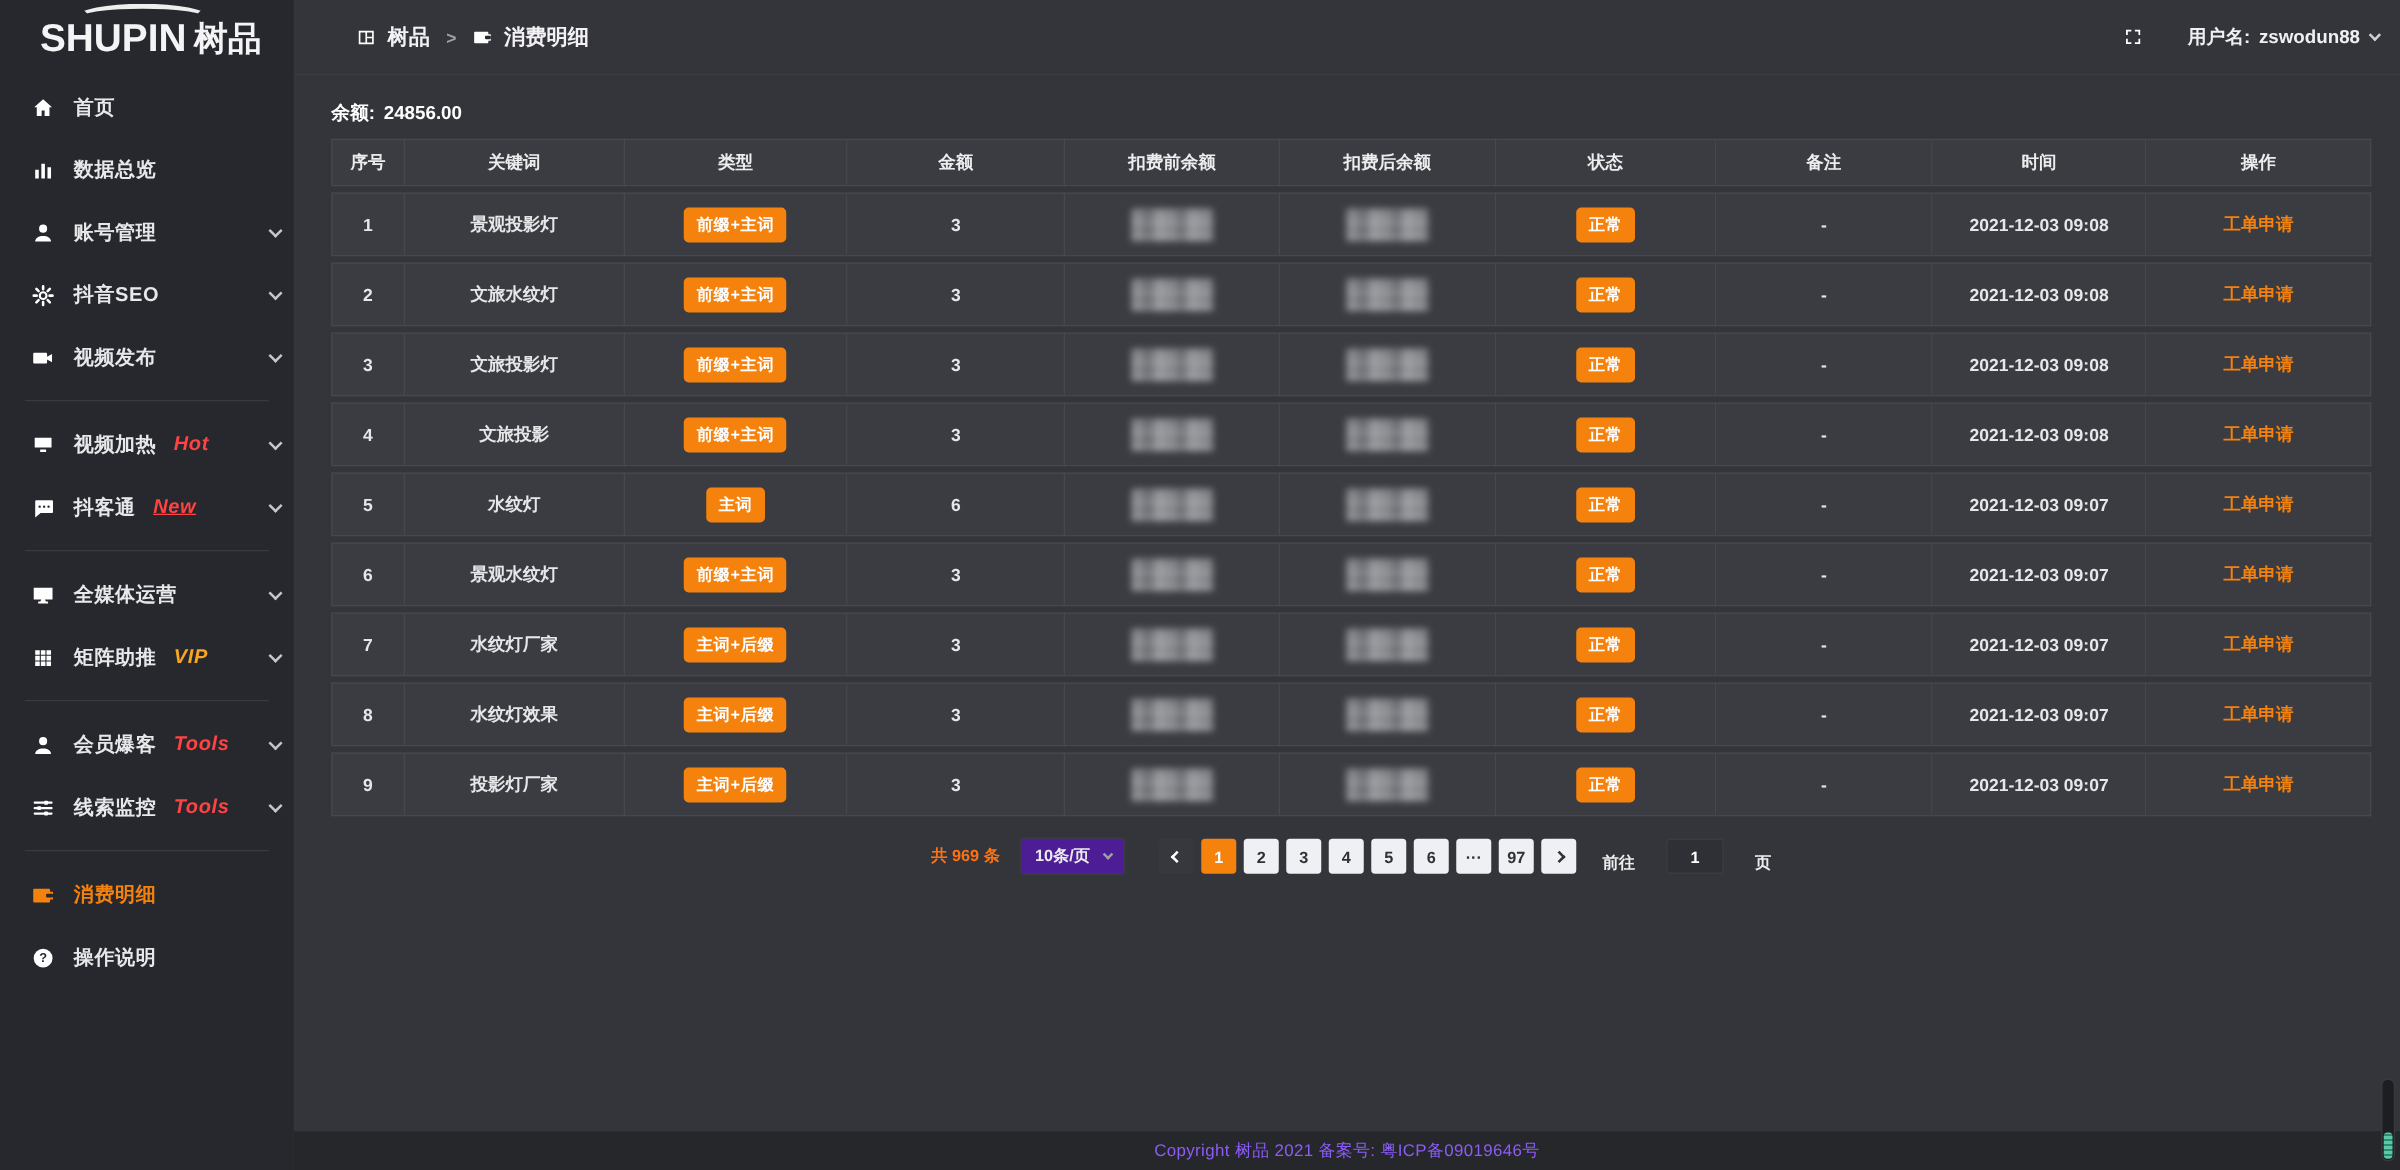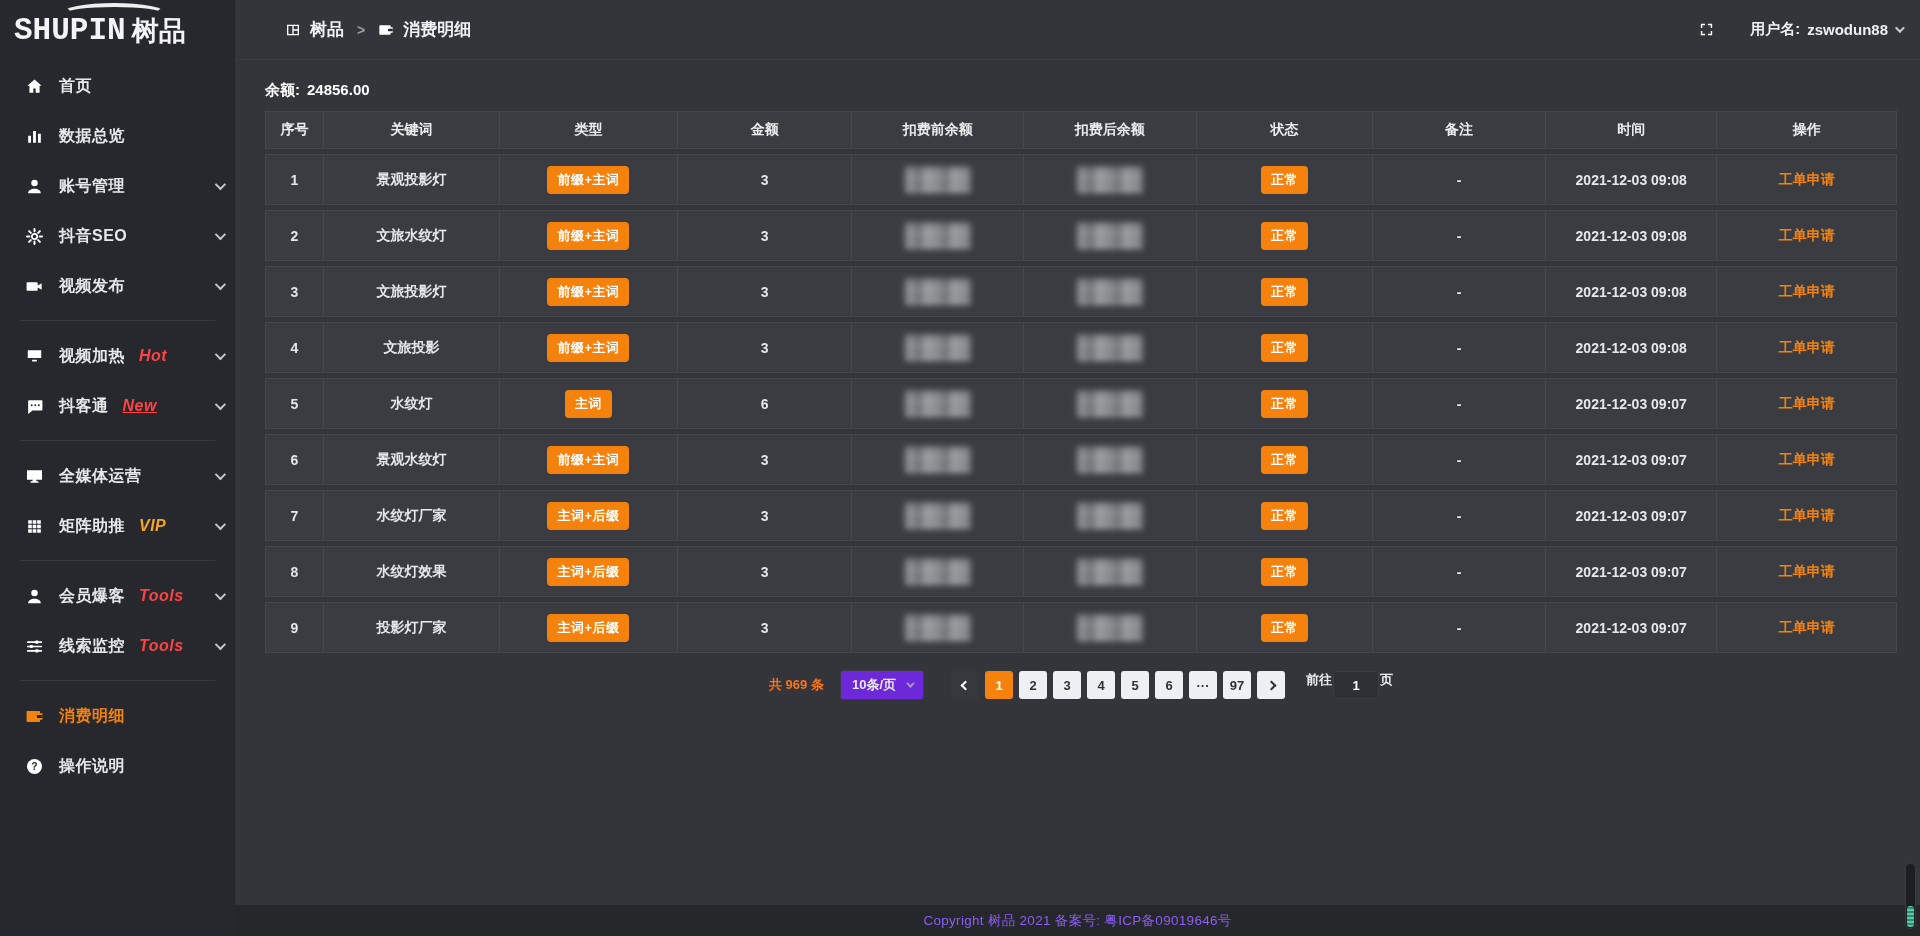--- a/index.html
+++ b/index.html
@@ -1,21 +1,21 @@
 <!DOCTYPE html>
 <html><head>
 <meta charset="utf-8">
 <style>
   * { margin:0; padding:0; box-sizing:border-box; }
   html,body { width:1920px; height:936px; background:#34353b; font-family:"Liberation Sans","DejaVu Sans",sans-serif; }
   .app { position:relative; width:1920px; height:936px; overflow:hidden; background:#34353b; color:#e9eaec; }
 
   
   .sidebar { position:absolute; left:0; top:0; width:235px; height:936px; background:#27282d; z-index:5; }
-  .logo { position:relative; height:61px; display:flex; align-items:center; padding-left:14px;font-family:Liberation Mono, monospace; }
+  .logo { position:relative; height:61px; display:flex; align-items:center; padding-left:32px; }
   .logo-en { font-size:31px; font-weight:800; color:#f4f4f6; letter-spacing:0; line-height:1; }
   .logo-cn { font-size:27px; font-weight:800; color:#f4f4f6; margin-left:6px; }
   .logo-arc { position:absolute; left:62px; top:3px; width:104px; height:20px; border:4px solid transparent; border-top:4px solid #eeeeef; border-radius:50%; }
   .menu { list-style:none; }
   .menu-item { height:50px; display:flex; align-items:center; padding:0 12px 0 25px; cursor:pointer; color:#e7e8ea; }
   .menu-item .mi-icon { width:19px; height:19px; margin-right:15px; flex:0 0 19px; display:flex; align-items:center; }
   .menu-item .mi-icon svg { width:19px; height:19px; }
   .mi-label { font-size:16px; font-weight:700; letter-spacing:.5px; }
   .mi-badge { font-size:16px; font-weight:800; font-style:italic; margin-left:14px; letter-spacing:.5px; }
   .mi-chev { margin-left:auto; width:8px; height:8px; border-right:2px solid #c6c7ca; border-bottom:2px solid #c6c7ca; transform:rotate(45deg) translateY(-2px); }
@@ -45,28 +45,28 @@
   .badge { display:inline-block; background:#f5820d; color:#fff; font-size:13px; font-weight:700; padding:5px 10px; border-radius:4px; letter-spacing:.5px; }
   .action-link { color:#f5820d; font-weight:700; font-size:14px; cursor:pointer; }
   .censor { width:66px; height:26px; margin:0 auto; border-radius:2px; opacity:.8; filter:blur(3px);
     background:
       repeating-linear-gradient(0deg, rgba(255,255,255,.18) 0 6px, rgba(255,255,255,0) 6px 12px),
       repeating-linear-gradient(90deg,#9a9b9f 0 9px,#7c7d82 9px 18px,#aaabaf 18px 27px); }
 
   
   .pager { margin-top:12px; display:flex; align-items:center; justify-content:center; font-size:13px; }
   .pg-total { font-weight:700; color:#f97316; margin-right:16px; }
-  .pg-size { height:30px; background:#6d28d9; border:1px solid #3c3d43; border-radius:3px; display:flex; align-items:center; gap:10px; padding:0 11px; color:#e9eaec; font-weight:700; cursor:pointer; margin-right:24px; }
+  .pg-size { height:30px; background:#4c1d95; border:1px solid #3c3d43; border-radius:3px; display:flex; align-items:center; gap:10px; padding:0 11px; color:#e9eaec; font-weight:700; cursor:pointer; margin-right:24px; }
   .pg-size .s-chev { width:6px; height:6px; border-right:2px solid #9fa0a4; border-bottom:2px solid #9fa0a4; transform:rotate(45deg) translateY(-2px); }
   .pg-btn { min-width:28px; height:28px; margin:0 3px; border-radius:3px; background:#eef0f3; color:#2f3136; font-weight:800; display:flex; align-items:center; justify-content:center; cursor:pointer; user-select:none; }
   .pg-btn.dark { background:#37383e; color:#fff; }
   .pg-btn.active { background:#f5820d; color:#fff; }
   .pg-btn .chev-l { width:7px; height:7px; border-left:2px solid currentColor; border-bottom:2px solid currentColor; transform:rotate(45deg); }
   .pg-btn .chev-r { width:7px; height:7px; border-right:2px solid currentColor; border-top:2px solid currentColor; transform:rotate(45deg); }
-  .pg-goto { display:flex; align-items:flex-start; gap:1px; margin-left:18px; color:#eceded; font-weight:700; }
+  .pg-goto { display:flex; align-items:flex-end; gap:25px; margin-left:18px; color:#eceded; font-weight:700; }
   .pg-input { width:46px; height:28px; background:#2f3036; border:1px solid #3c3d43; border-radius:3px; color:#fff; font-weight:700; font-size:13px; text-align:center; font-family:inherit; }
 
   
   .footer { position:absolute; left:235px; right:0; bottom:0; height:31px; background:#26272b; display:flex; align-items:center; justify-content:center; font-size:13.5px; color:#8b5cf6; letter-spacing:.3px; }
 
   
   .scrollbar { position:absolute; right:4px; bottom:7px; width:11px; height:66px; background:#1d1e22; border:1px solid #393a40; border-radius:5px; z-index:9; }
   .scroll-thumb { position:absolute; left:1px; bottom:1px; width:7px; height:21px; border-radius:3px;
     background:repeating-linear-gradient(0deg,#5cc9a6 0 2px,#2e8a70 2px 4px); }
 

